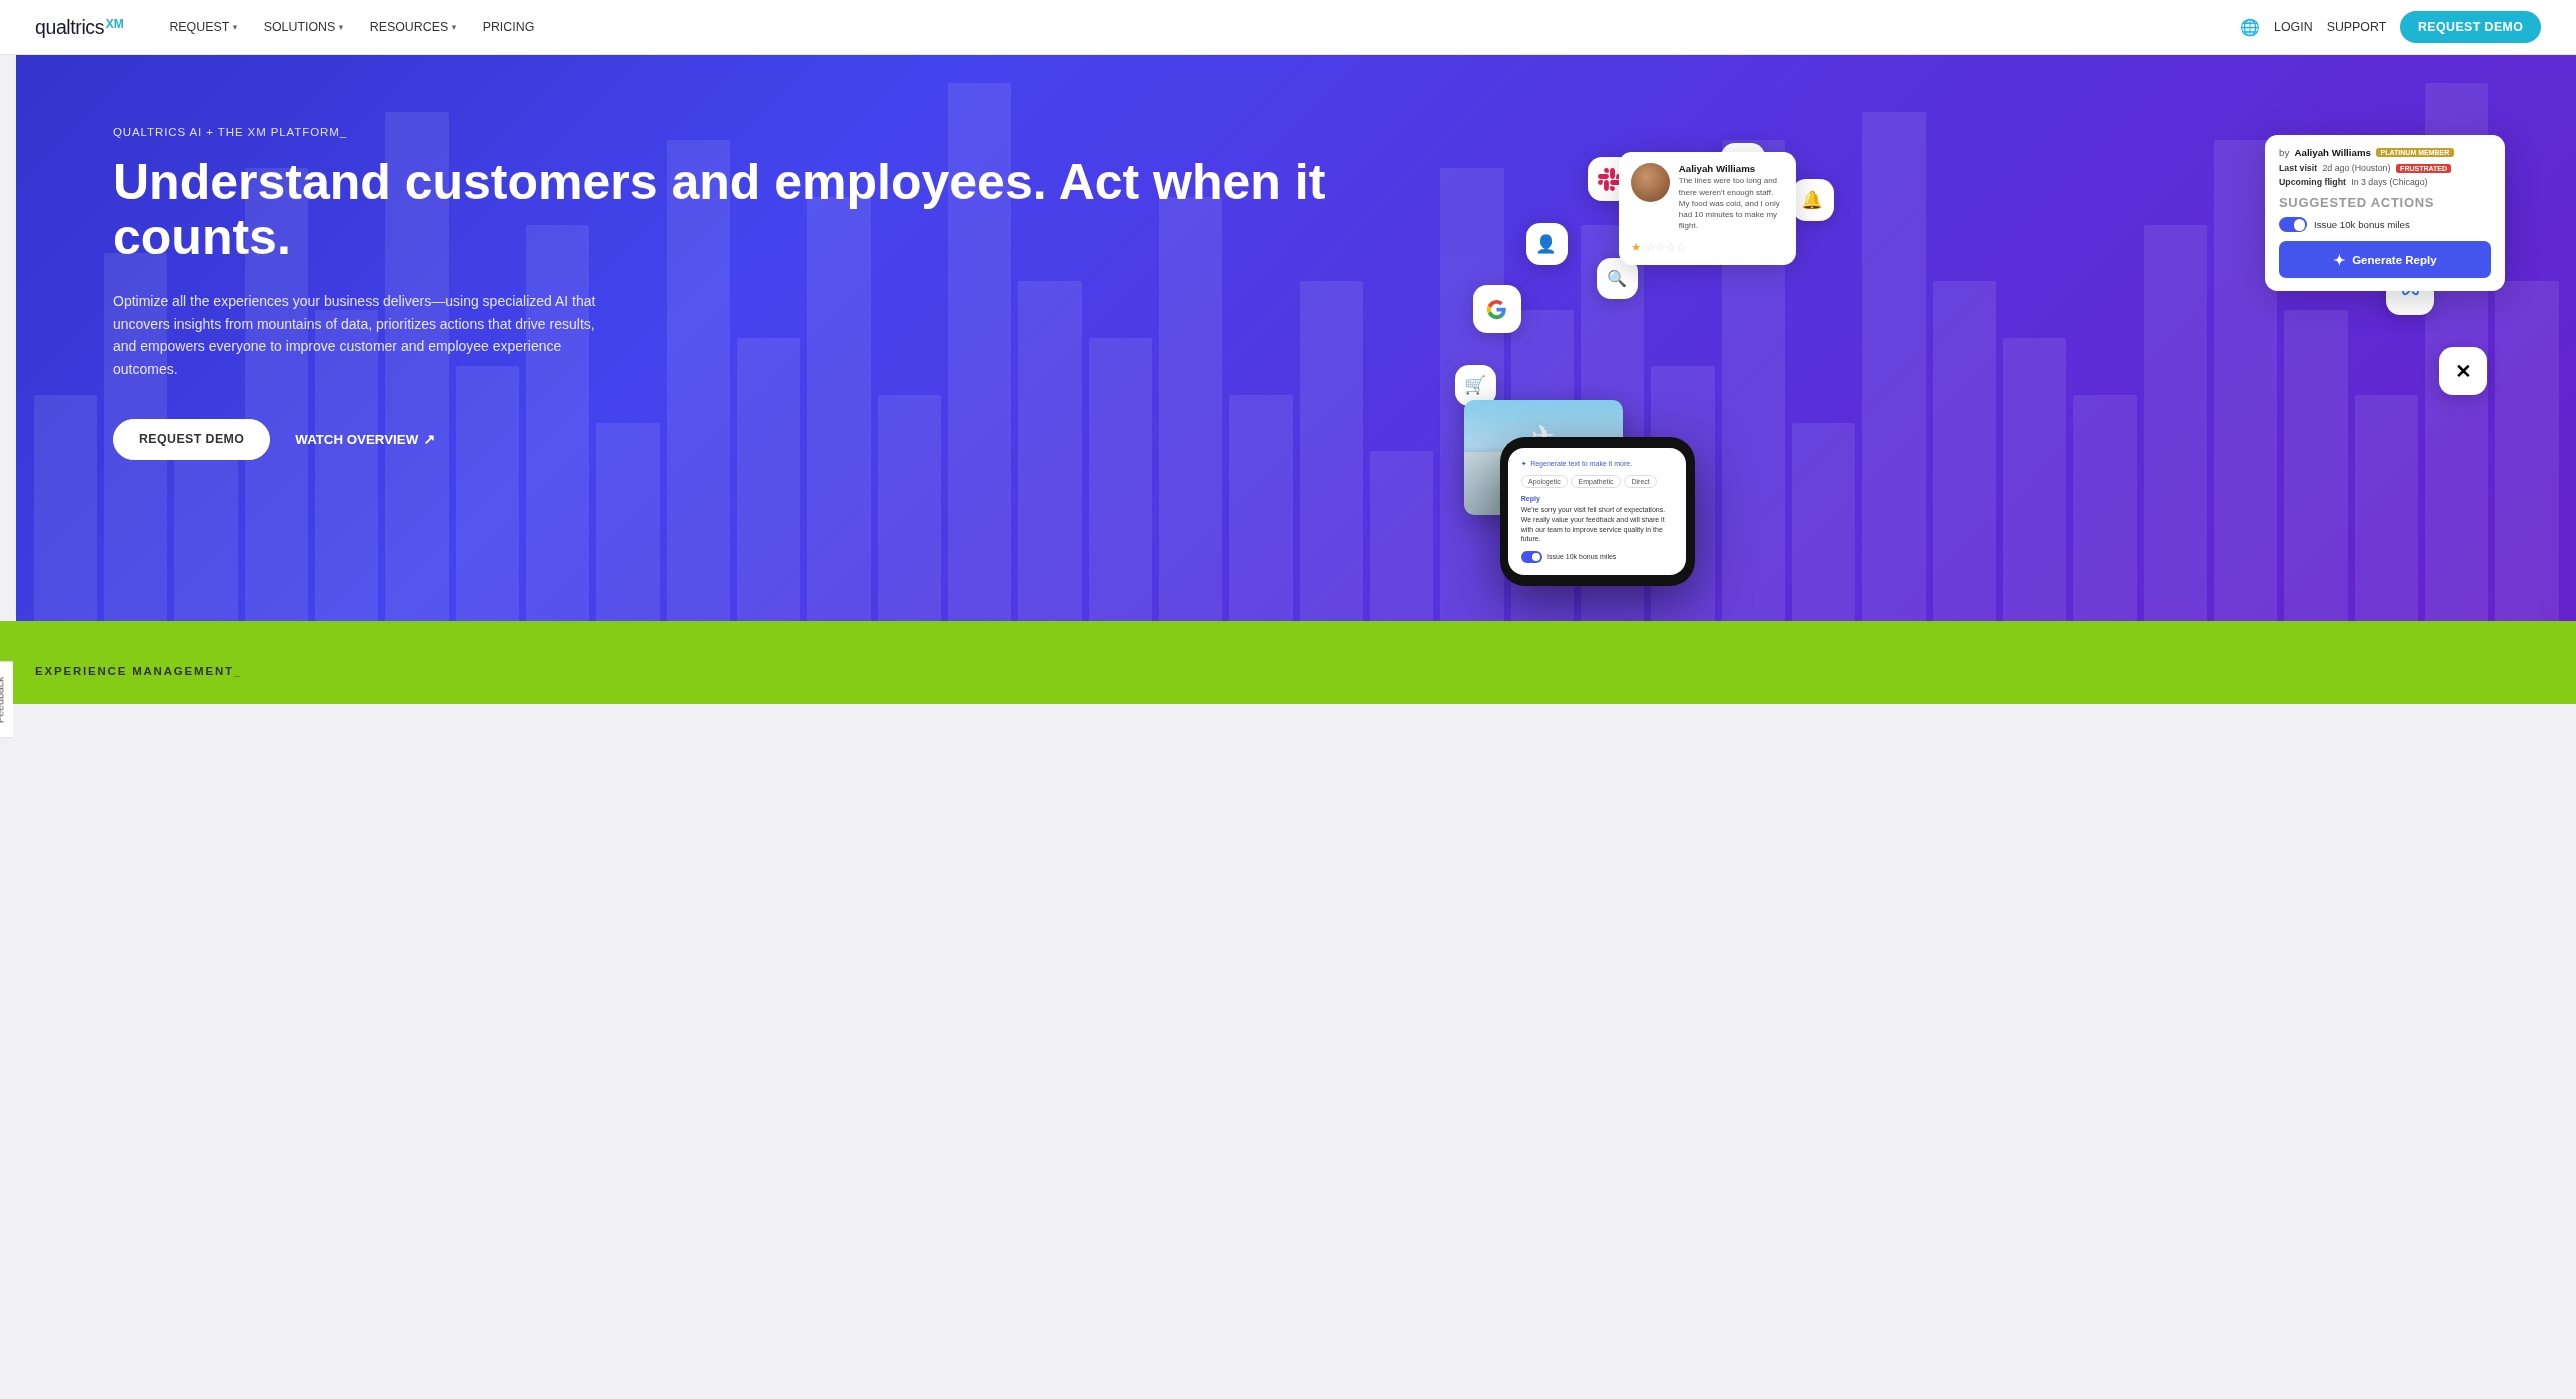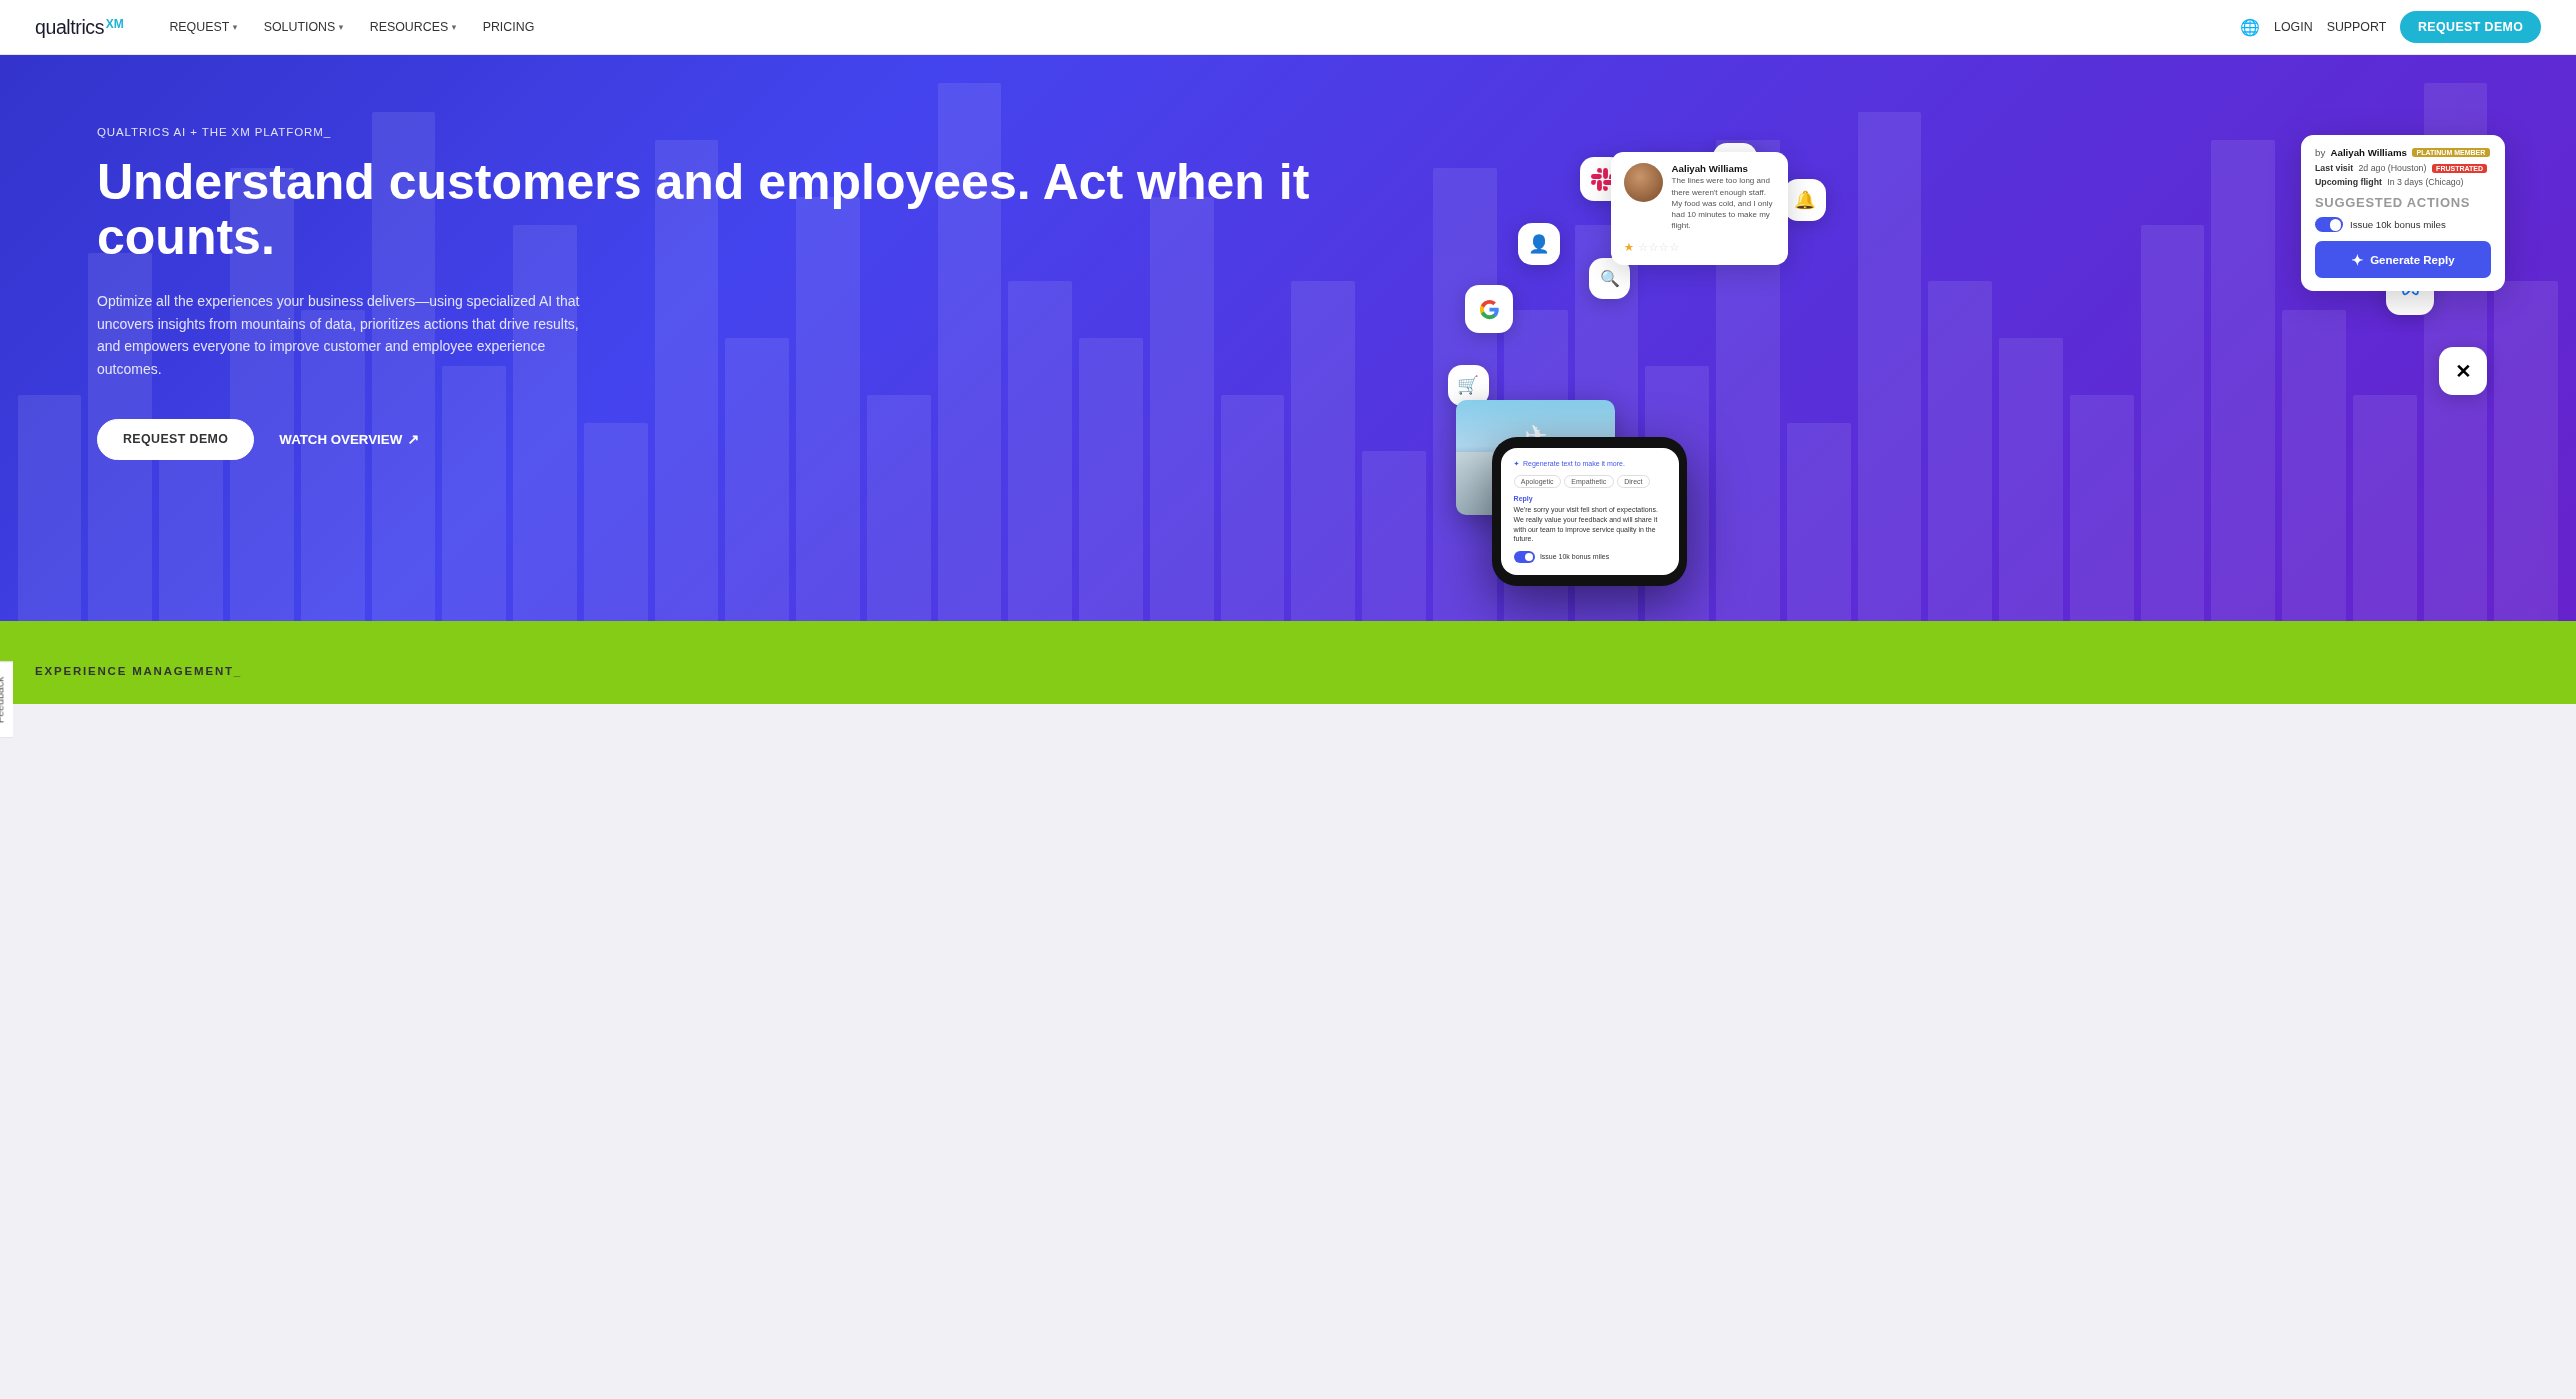--- a/index.html
+++ b/index.html
@@ -29,21 +29,21 @@
     .nav-cta {
       background: #1eb4d4; color: #fff; border: none; border-radius: 26.5px;
       padding: 8.8px 17.7px; font-size: 12.4px; font-weight: 600; cursor: pointer;
       text-transform: uppercase; letter-spacing: 0.4px;
     }
 
     
     .hero {
       background: linear-gradient(135deg, #3333cc 0%, #4444ee 30%, #5533dd 60%, #6622cc 100%);
       min-height: 566px; position: relative; overflow: hidden;
-      display: flex; align-items: stretch;
+      display: flex; align-items: stretch; margin-left: 16px;
     }
     .hero-bg-bars {
       position: absolute; top: 0; left: 0; right: 0; bottom: 0;
       display: flex; align-items: flex-end; gap: 7px; padding: 0 17.7px;
       opacity: 0.15;
     }
     .hero-bar {
       flex: 1; background: rgba(255,255,255,0.6);
       border-radius: 1.8px 1.8px 0 0; min-width: 10.6px;
     }
@@ -134,21 +134,21 @@
     .phone-toggle::after {
       content: ''; position: absolute; right: 1.8px; top: 1.8px;
       width: 8px; height: 8px; background: #fff; border-radius: 50%;
     }
     .phone-toggle-label { font-size: 7px; color: #333; }
 
     
     .cx-card {
       position: absolute;
       top: 26.5px; right: 0px;
-      width: 204px;
+      width: 240px;
       background: #fff; border-radius: 12.4px;
       box-shadow: 0 7px 35px rgba(0,0,0,0.2);
       overflow: hidden;
     }
     .cx-card-body { padding: 10.6px 14px; }
     .cx-member-row {
       display: flex; align-items: center; gap: 5.3px; margin-bottom: 5.3px;
     }
     .cx-by { font-size: 9.7px; color: #555; }
     .cx-name-bold { font-size: 9.7px; font-weight: 700; color: #111; }

